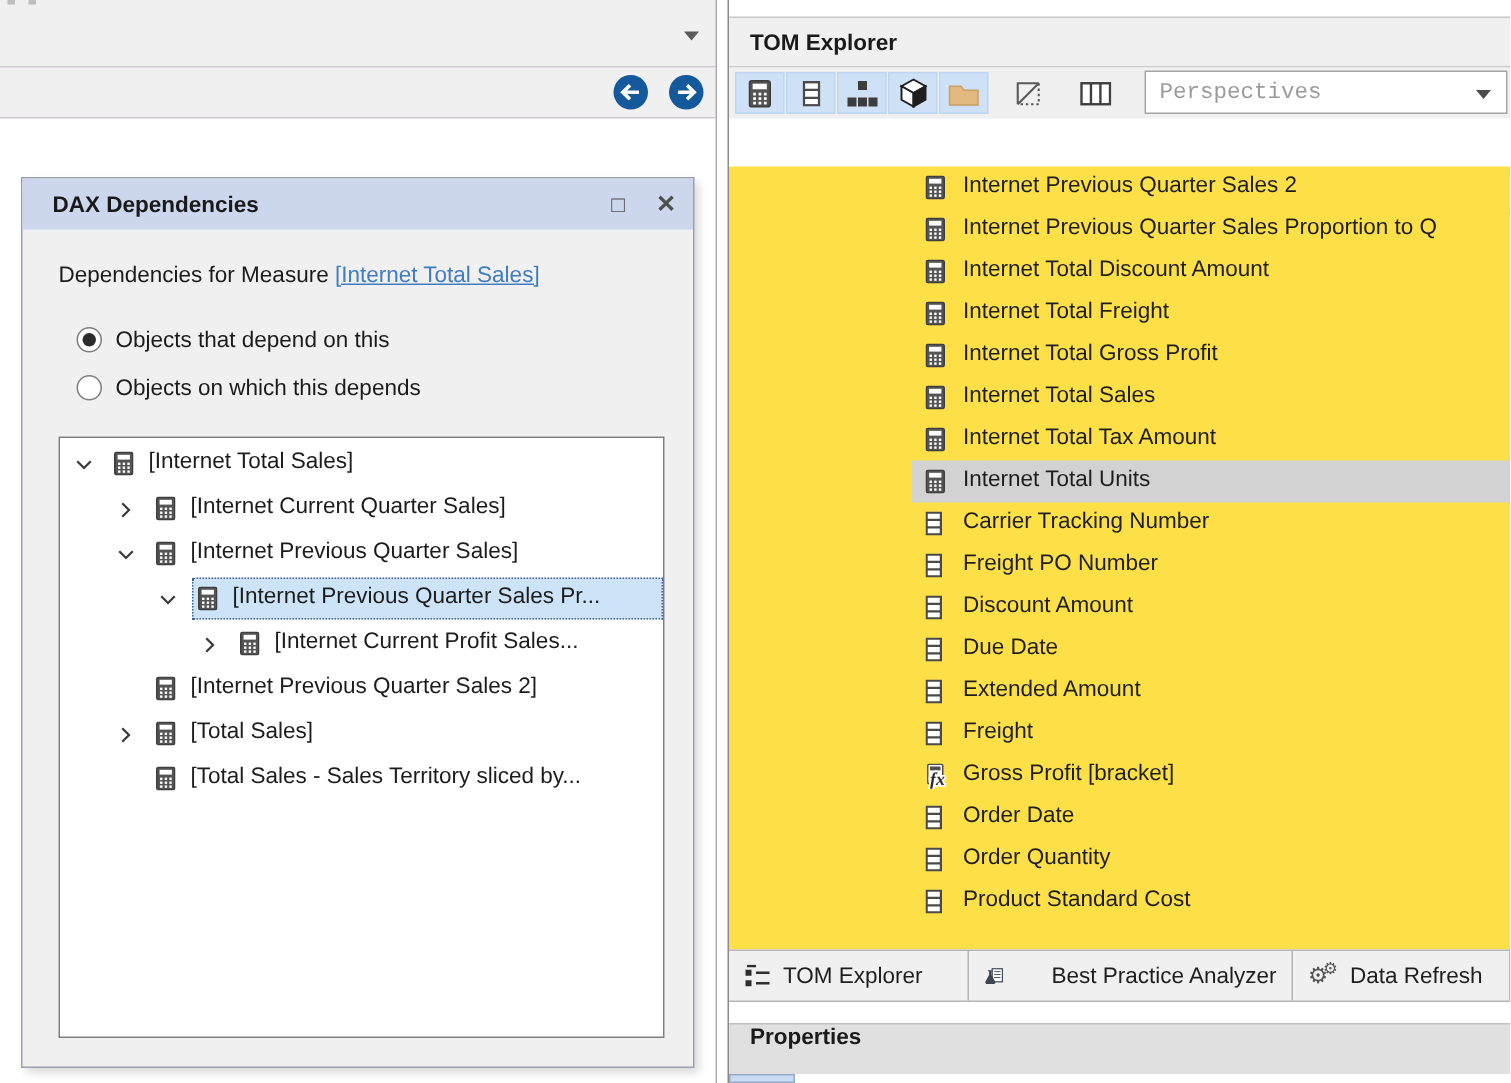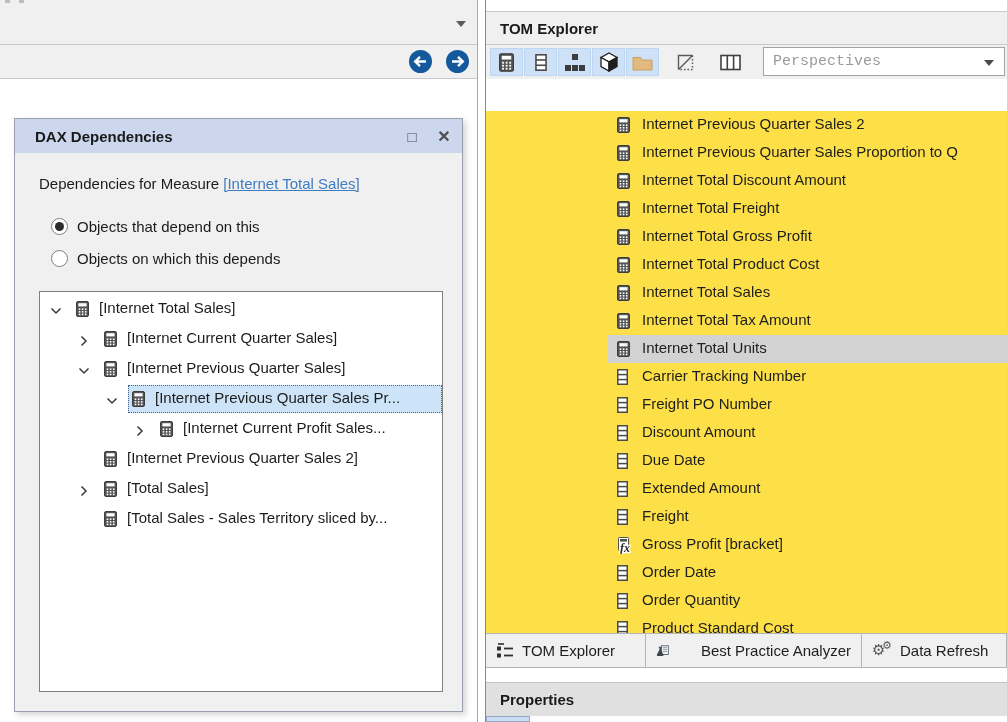--- a/index.html
+++ b/index.html
@@ -78,21 +78,21 @@
   .tom-icon{position:absolute;left:131px;top:6px;z-index:1;}
   .tom-label{position:absolute;left:156px;top:4px;font-size:15px;color:#1e1e1e;white-space:nowrap;z-index:1;}
   .tom-tabs{position:absolute;left:0;right:0;top:633px;height:35px;display:flex;background:#f0f0f0;
             border-top:1px solid #b5b5b5;border-bottom:1px solid #b5b5b5;box-sizing:border-box;}
   .tab{display:flex;align-items:center;gap:8px;padding:0 10px;border-right:1px solid #b5b5b5;
        box-sizing:border-box;font-size:15px;color:#1e1e1e;cursor:pointer;white-space:nowrap;overflow:hidden;}
   .gear-wrap{position:relative;width:20px;height:18px;font-family:"DejaVu Sans",sans-serif;color:#555;}
   .gear-big{position:absolute;left:0;top:-1px;font-size:15px;}
   .gear-small{position:absolute;left:10px;top:-3px;font-size:11px;}
   .props-header{position:absolute;left:0;right:0;top:682px;height:34px;background:#e0e0e0;
-                border-top:1px solid #c2c2c2;box-sizing:border-box;display:flex;align-items:center;
+                border-top:1px solid #c2c2c2;box-sizing:border-box;display:flex;align-items:flex-start;
                 padding-left:14px;font-size:15px;font-weight:bold;color:#1a1a1a;}
   .props-cell{position:absolute;left:0;top:716px;width:44px;height:6px;background:#c9dcf3;
               border:1px solid #93a9c6;box-sizing:border-box;}
 </style>
 </head>
 <body>
 
 <div class="canvas">
 
   <div id="left-col">
@@ -441,36 +441,20 @@
               <rect x="2.7" y="7.4" width="1.6" height="1.6" fill="#fff"></rect>
               <rect x="5.8" y="7.4" width="1.6" height="1.6" fill="#fff"></rect>
               <rect x="8.9" y="7.4" width="1.6" height="1.6" fill="#fff"></rect>
               <rect x="2.7" y="10" width="1.6" height="1.6" fill="#fff"></rect>
               <rect x="5.8" y="10" width="1.6" height="1.6" fill="#fff"></rect>
               <rect x="8.9" y="10" width="1.6" height="1.6" fill="#fff"></rect>
               <rect x="2.7" y="12.6" width="1.6" height="1.6" fill="#fff"></rect>
               <rect x="5.8" y="12.6" width="1.6" height="1.6" fill="#fff"></rect>
               <rect x="8.9" y="12.6" width="1.6" height="1.6" fill="#fff"></rect>
             </svg></span>
-          <span class="tom-label">Internet Total Product Cost</span>
-        </div>
-        <div class="tom-row">
-          <span class="tom-icon"><svg width="13" height="16" viewBox="0 0 13 16">
- <rect x="0.5" y="0.5" width="12" height="15" rx="1.5" fill="#545454" stroke="#3e3e3e"></rect>
- <rect x="2.4" y="2.2" width="8.2" height="3.2" fill="#fff"></rect>
-              <rect x="2.7" y="7.4" width="1.6" height="1.6" fill="#fff"></rect>
-              <rect x="5.8" y="7.4" width="1.6" height="1.6" fill="#fff"></rect>
-              <rect x="8.9" y="7.4" width="1.6" height="1.6" fill="#fff"></rect>
-              <rect x="2.7" y="10" width="1.6" height="1.6" fill="#fff"></rect>
-              <rect x="5.8" y="10" width="1.6" height="1.6" fill="#fff"></rect>
-              <rect x="8.9" y="10" width="1.6" height="1.6" fill="#fff"></rect>
-              <rect x="2.7" y="12.6" width="1.6" height="1.6" fill="#fff"></rect>
-              <rect x="5.8" y="12.6" width="1.6" height="1.6" fill="#fff"></rect>
-              <rect x="8.9" y="12.6" width="1.6" height="1.6" fill="#fff"></rect>
-            </svg></span>
           <span class="tom-label">Internet Total Sales</span>
         </div>
         <div class="tom-row">
           <span class="tom-icon"><svg width="13" height="16" viewBox="0 0 13 16">
  <rect x="0.5" y="0.5" width="12" height="15" rx="1.5" fill="#545454" stroke="#3e3e3e"></rect>
  <rect x="2.4" y="2.2" width="8.2" height="3.2" fill="#fff"></rect>
               <rect x="2.7" y="7.4" width="1.6" height="1.6" fill="#fff"></rect>
               <rect x="5.8" y="7.4" width="1.6" height="1.6" fill="#fff"></rect>
               <rect x="8.9" y="7.4" width="1.6" height="1.6" fill="#fff"></rect>
               <rect x="2.7" y="10" width="1.6" height="1.6" fill="#fff"></rect>

